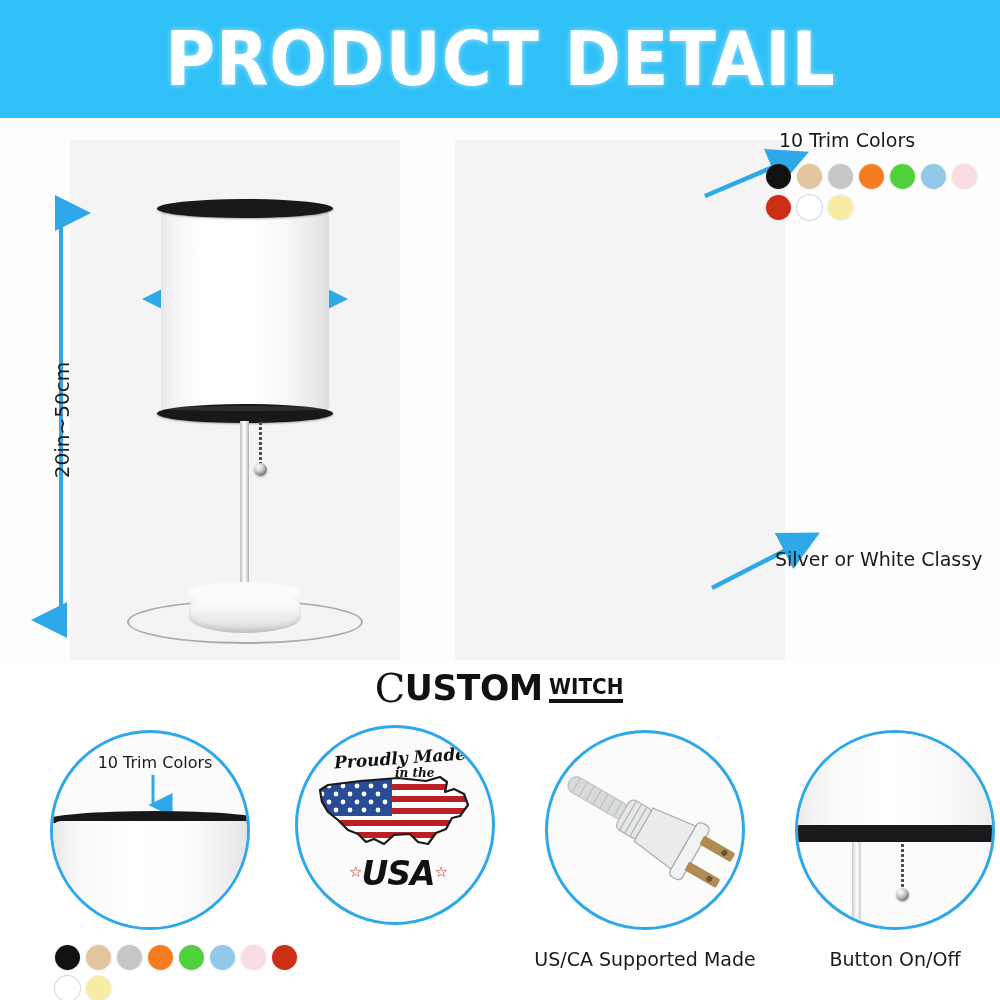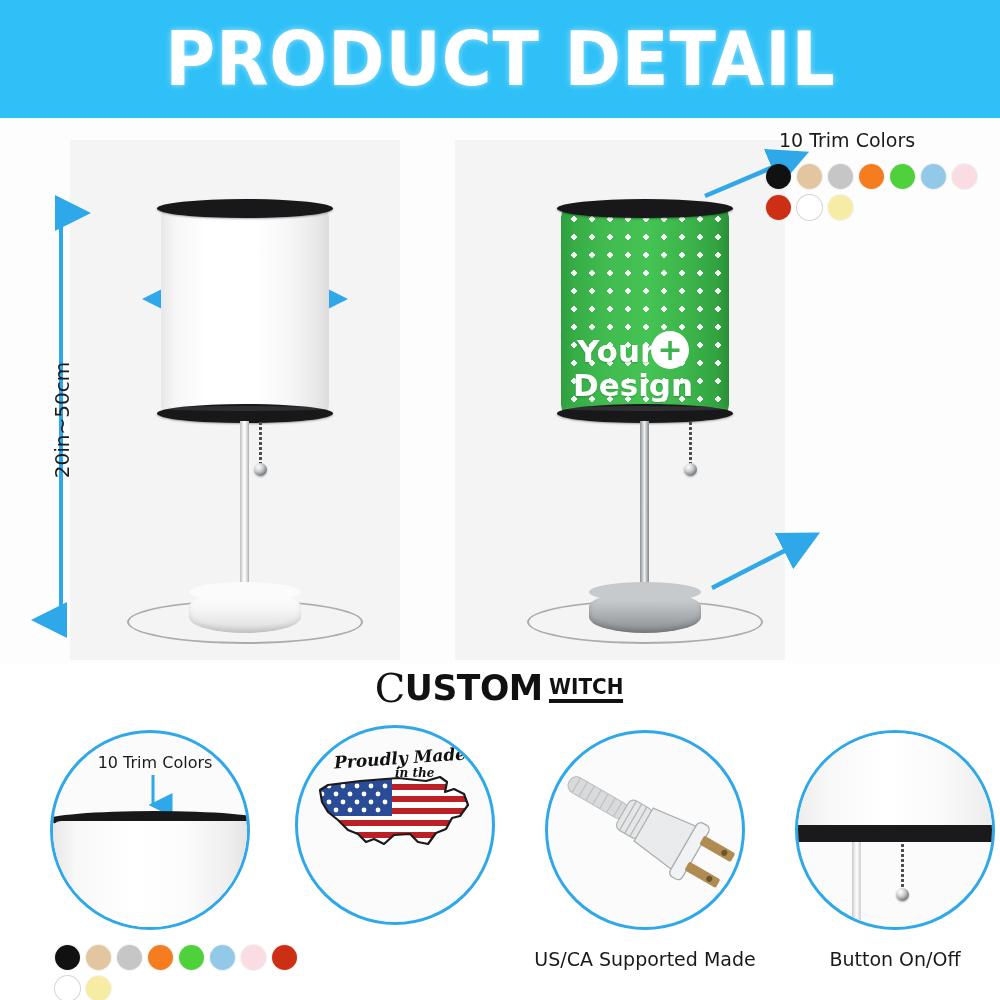--- a/index.html
+++ b/index.html
@@ -339,55 +339,36 @@
     <div class="chain" style="left:259px; top:303px; height:45px;"></div>
     <div class="chain-ball" style="left:254px; top:345px;"></div>
 
     <div class="pole" style="left:240px; top:303px; height:178px;"></div>
     <div class="cordloop" style="left:127px; top:482px;"></div>
     <div class="base base-white" style="left:189px; top:473px;">
       <div class="base-top base-top-white"></div>
     </div>
   </div>
 
-  <div class="lamp" style="left:400px; top:0; width:400px; height:545px;">
-    <div class="shade shade-green" style="left:161px; top:89px;">
-      <div class="shade-body"></div>
-      <div class="dots"></div>
-      <div class="design-text" style="left:16px; top:128px;">Your</div>
-      <div class="plus-badge" style="left:90px; top:124px;">+</div>
-      <div class="design-text" style="left:12px; top:162px;">Design</div>
-    </div>
-    <div class="trim-top" style="left:157px; top:81px;"></div>
-    <div class="trim-bottom" style="left:157px; top:286px;"></div>
-
-    <div class="chain" style="left:289px; top:303px; height:45px;"></div>
-    <div class="chain-ball" style="left:284px; top:345px;"></div>
-
-    <div class="pole pole-silver" style="left:240px; top:303px; height:178px;"></div>
-    <div class="cordloop" style="left:127px; top:482px;"></div>
-    <div class="base base-silver" style="left:189px; top:473px;">
-      <div class="base-top base-top-silver"></div>
-    </div>
-  </div>
 
   <div class="callout-label" style="left:779px; top:11px;">10 Trim Colors</div>
   <div class="swatch-grid" style="left:766px; top:46px; width:240px;">
       <div class="swatch" style="background: rgb(17, 17, 17);"></div>
       <div class="swatch" style="background: rgb(227, 198, 159);"></div>
       <div class="swatch" style="background: rgb(198, 198, 198);"></div>
       <div class="swatch" style="background: rgb(245, 124, 31);"></div>
       <div class="swatch" style="background: rgb(78, 209, 58);"></div>
       <div class="swatch" style="background: rgb(147, 201, 232);"></div>
       <div class="swatch" style="background: rgb(250, 221, 226);"></div>
       <div class="swatch" style="background: rgb(204, 47, 20);"></div>
       <div class="swatch" style="background: rgb(255, 255, 255); box-shadow: rgb(214, 214, 214) 0px 0px 0px 1px;"></div>
       <div class="swatch" style="background: rgb(247, 236, 164);"></div>
     </div>
 
+  <div class="callout-label" style="left:775px; top:430px;">Silver or White Classy</div>
 </div>
 
 <div id="logo">
   <div id="logo-inner">
     <span id="logo-c">C</span>
     <span id="logo-custom">USTOM</span>
     <span id="logo-witch">WITCH</span>
   </div>
 </div>
 
@@ -453,20 +434,23 @@
           <circle cx="22" cy="38" r="2.4"></circle>
         <circle cx="36" cy="38" r="2.4"></circle>
           <circle cx="50" cy="38" r="2.4"></circle>
         <circle cx="64" cy="38" r="2.4"></circle>
       </g>
     </g>
     <path d="M6,18 L14,13 L46,9 L84,6 L112,9 L126,5 L133,10 L131,20 L140,17 L150,22
              L154,33 L146,44 L138,46 L132,57 L122,61 L114,72 L104,70 L96,62 L80,63
              L70,72 L60,67 L52,70 L44,62 L34,58 L24,48 L14,40 L8,30 Z" fill="none" stroke="#1a1a1a" stroke-width="2.2" stroke-linejoin="round"></path>
   </svg>
+  <div class="usa-word">
+    <span class="usa-star">☆</span><span>USA</span><span class="usa-star">☆</span>
+  </div>
 </div>
 
 <div class="feature-circle" style="left:545px; top:730px;">
   <svg width="200" height="200" viewBox="0 0 200 200" style="position:absolute;left:0;top:0;" aria-hidden="true">
     <g transform="rotate(30 100 100)">
       <rect x="6" y="86" width="66" height="17" rx="8" fill="#d8dadb" stroke="#b5b8ba" stroke-width="1"></rect>
       <g stroke="#b9bcbe" stroke-width="1">
         <line x1="14" y1="86" x2="14" y2="103"></line>
           <line x1="22" y1="86" x2="22" y2="103"></line>
         <line x1="30" y1="86" x2="30" y2="103"></line>

